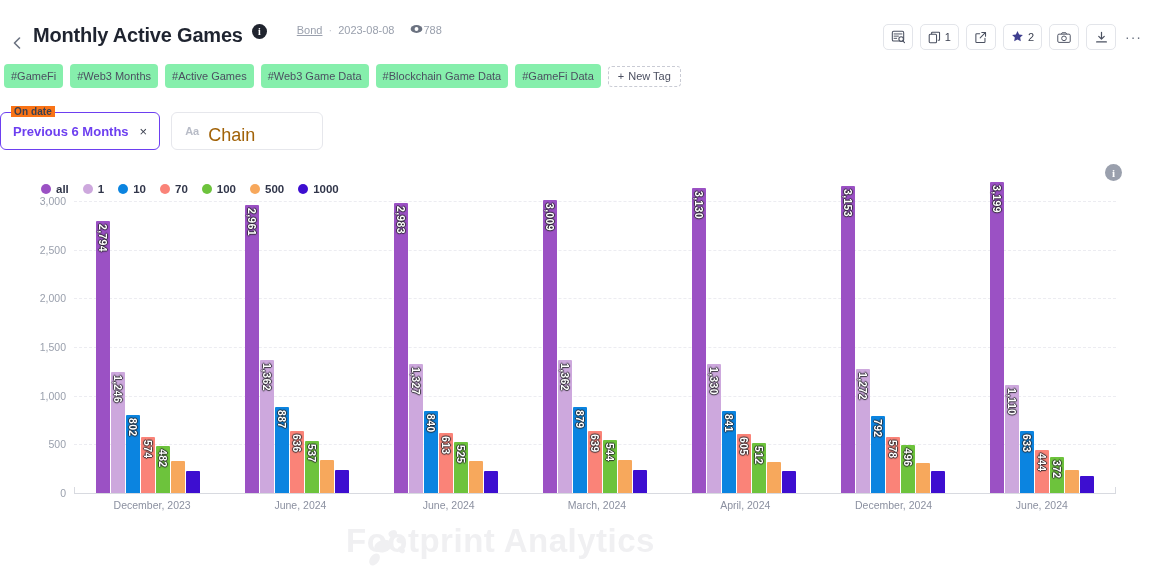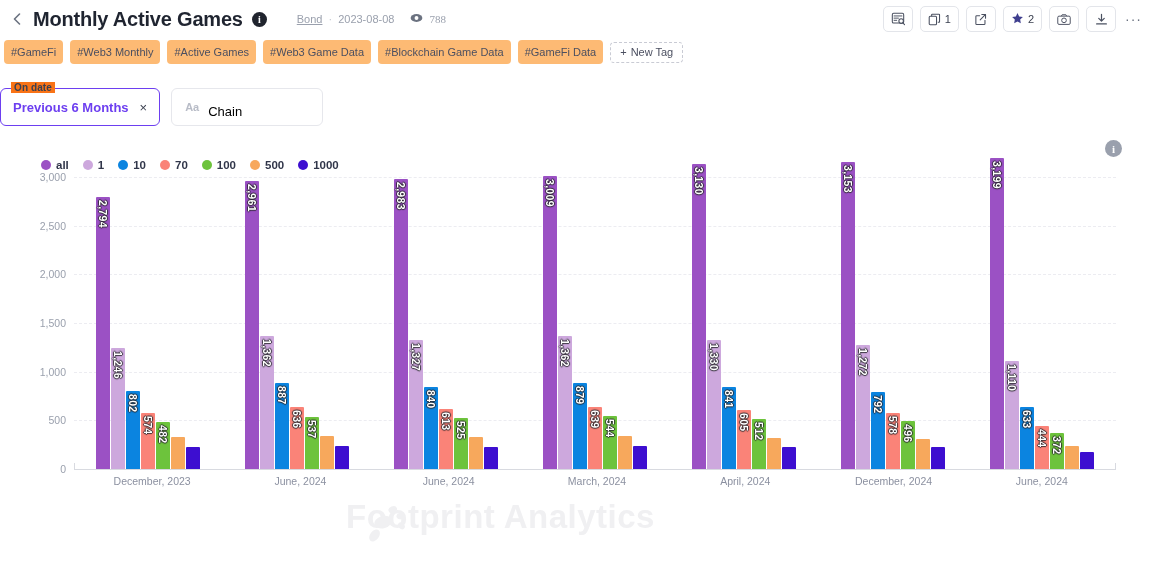--- a/index.html
+++ b/index.html
@@ -9,22 +9,23 @@
     background: #ffffff;
     font-family: "Liberation Sans", sans-serif;
     overflow: hidden;
   }
 
   
   .header {
     position: relative;
     height: 38px;
     display: flex;
-    align-items: center;
+    align-items: flex-start;
     padding: 0 10px 0 0;
+    margin-top: 24px;
   }
   .collapse-arrow {
     width: 14px; height: 38px;
     display: flex; align-items: center; justify-content: flex-start;
     color: #6b7280; font-size: 13px;
     margin-left: -3px;
   }
   .page-title {
     font-size: 20px;
     font-weight: bold;
@@ -52,21 +53,21 @@
     font-size: 11px;
     color: #9aa0ad;
     gap: 6px;
     white-space: nowrap;
   }
   .meta a.author {
     color: #9aa0ad;
     text-decoration: underline;
   }
   .meta .dot-sep { color: #c3c7d1; }
-  .eye-wrap { display: inline-flex; align-items: center; gap: 6px; margin-left: 10px; font-family: Liberation Serif, serif; }
+  .eye-wrap { display: inline-flex; align-items: center; margin-left: 10px; }
   .views { color: #9aa0ad; font-size: 11px; }
 
   .header-actions {
     margin-left: auto;
     display: flex;
     align-items: center;
     gap: 7px;
   }
   .hbtn {
     height: 26px;
@@ -87,21 +88,21 @@
   
   .tags {
     display: flex;
     align-items: center;
     gap: 7px;
     padding: 6px 0 6px 0;
     margin-left: -12px;
     height: 28px;
   }
   .tag {
-    background: #fdba74;
+    background: #86efac;
     color: #4b4f60;
     border-radius: 4px;
     font-size: 11px;
     padding: 12px 7px;
     white-space: nowrap;
     line-height: 1;
     height: 21px;
     display: flex; align-items: center;
   }
   .tag.new {
@@ -162,22 +163,22 @@
     align-items: center;
     gap: 9px;
     padding: 0 13px;
   }
   .chain-box .aa {
     color: #b8bcc7;
     font-size: 11px;
     font-weight: bold;
   }
   .chain-box .ph {
-    color: #000000;
-    font-size: 13px;
+    color: #a16207;
+    font-size: 18px;
     margin-top: 8px;
   }
 
   
   .chart-card {
     position: relative;
     height: 412px;
     margin-top: 2px;
   }
   .card-info {
@@ -385,21 +386,21 @@
             <path d="M8 1.6v8.2M4.6 6.6L8 10l3.4-3.4" stroke="#4b5161" fill="none" stroke-width="1.5" stroke-linecap="round" stroke-linejoin="round"></path>
             <path d="M2 13.4h12" stroke="#4b5161" stroke-width="1.5" stroke-linecap="round"></path>
           </svg>
       </div>
       <div class="hbtn more">···</div>
     </div>
   </div>
 
   <div class="tags">
     <span class="tag">#GameFi</span>
-    <span class="tag">#Web3 Monthly</span>
+    <span class="tag">#Web3 Months</span>
     <span class="tag">#Active Games</span>
     <span class="tag">#Web3 Game Data</span>
     <span class="tag">#Blockchain Game Data</span>
     <span class="tag">#GameFi Data</span>
     <span class="tag new">
       <span>+</span>
       <span>New Tag</span>
     </span>
   </div>
 

